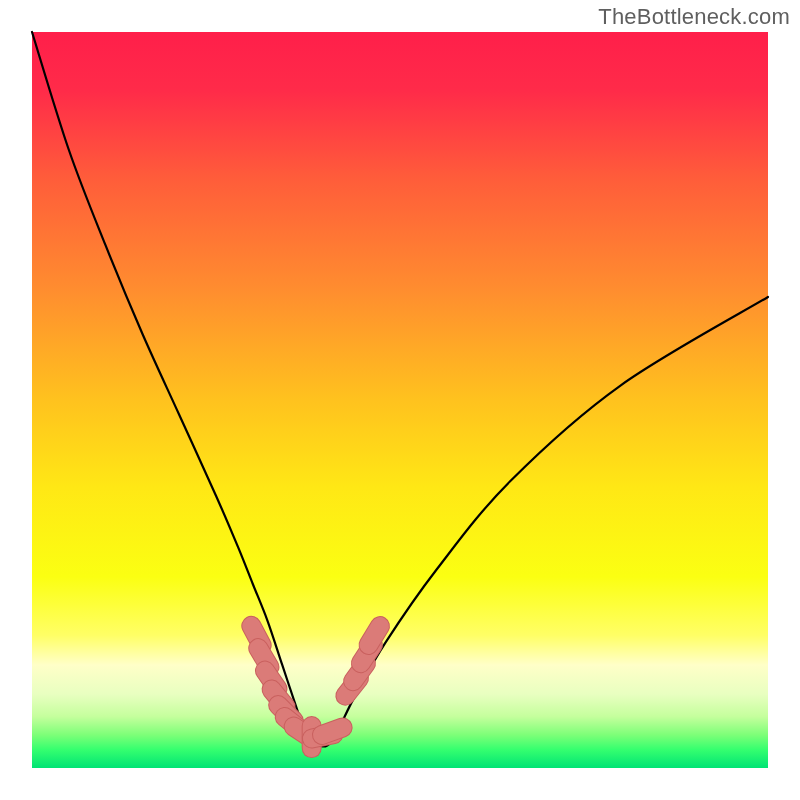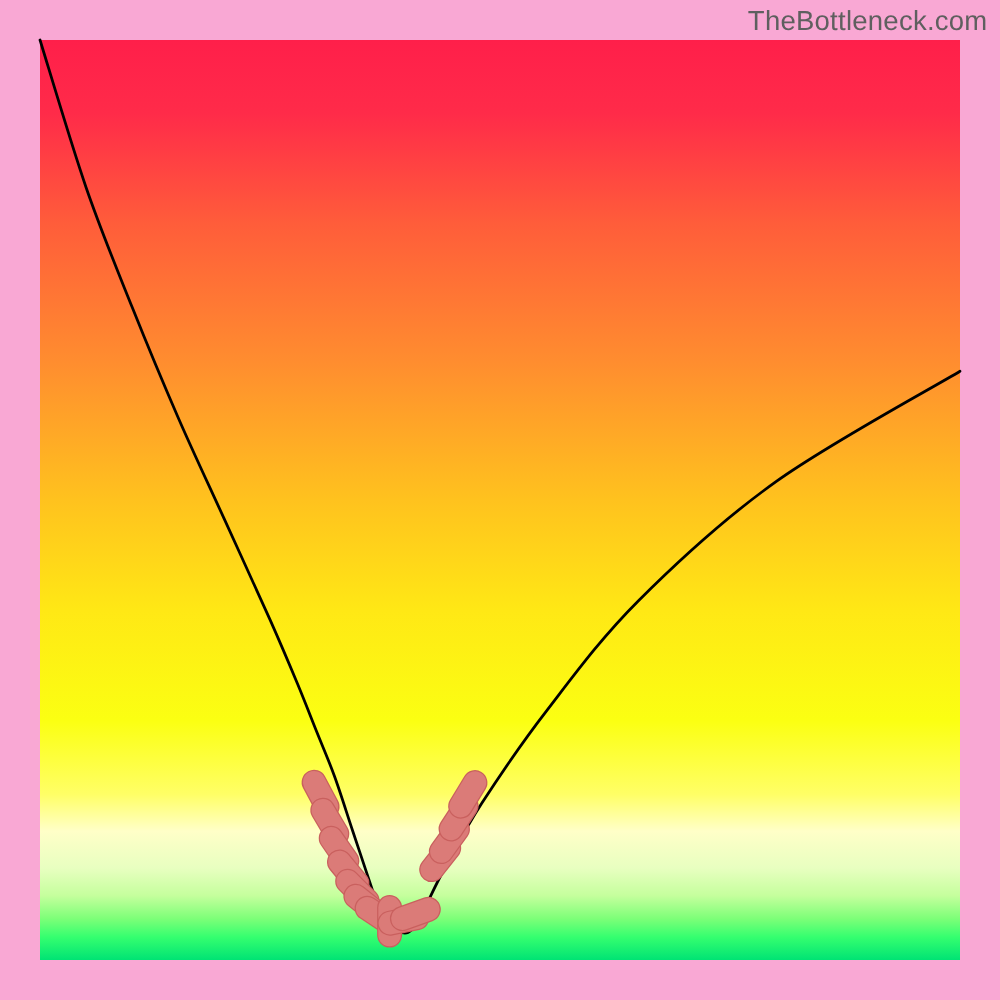--- a/index.html
+++ b/index.html
@@ -10,21 +10,21 @@
     background: #000000;
     overflow: hidden;
     font-family: Arial, Helvetica, sans-serif;
   }
   .frame {
     position: absolute;
     top: 0;
     left: 0;
     width: 800px;
     height: 800px;
-    background: #f9a8d4;
+    background: #ffffff;
   }
   .plot-area {
     position: absolute;
     
     left: 32px;
     top: 32px;
     width: 736px;
     height: 736px;
     overflow: visible;
   }

